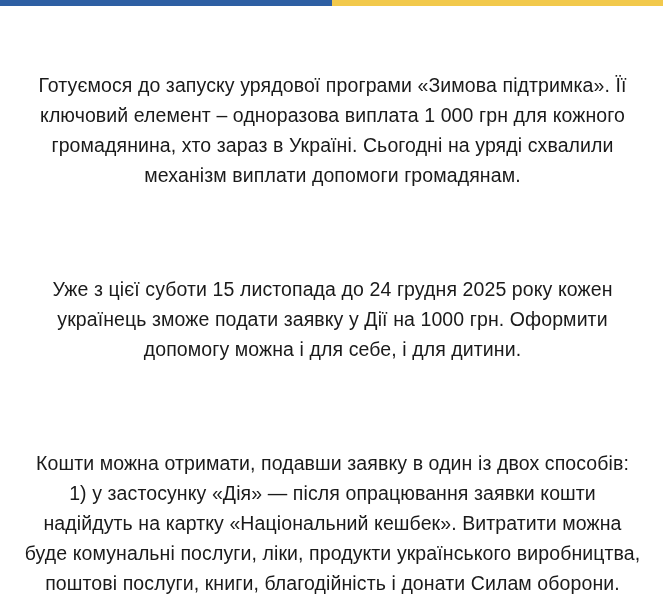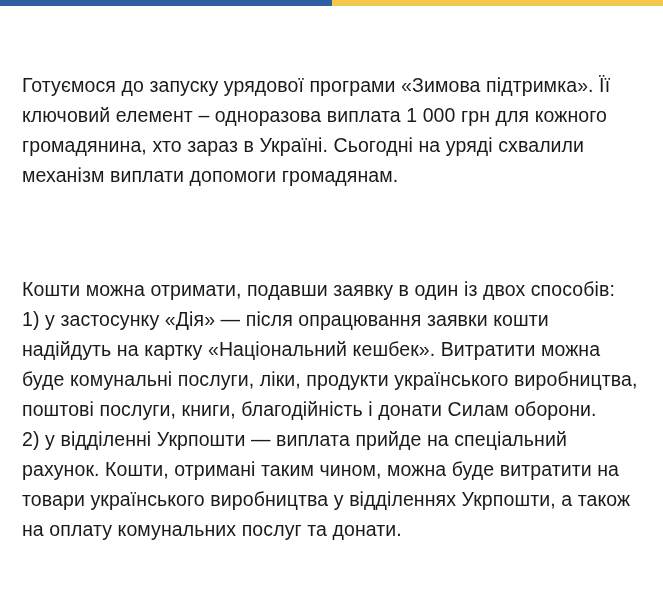--- a/index.html
+++ b/index.html
@@ -13,20 +13,21 @@
     font-family: "Liberation Sans", sans-serif;
     overflow: hidden;
   }
   .post {
     position: relative;
     width: 663px;
     height: 599px;
     box-sizing: border-box;
     background: #ffffff;
     padding: 10px 20px 0 22px;
+    text-align: center;
   }
   .top-accent {
     position: absolute;
     top: 0;
     left: 0;
     width: 663px;
     height: 6px;
     display: flex;
   }
   .top-accent .band-blue {
@@ -63,19 +64,20 @@
 
 <div class="post">
 
   <div class="top-accent">
     <div class="band-blue"></div>
     <div class="band-yellow"></div>
   </div>
 
   <div class="body-text">
     <p class="para">Готуємося до запуску урядової програми «Зимова підтримка». Її ключовий елемент – одноразова виплата 1 000 грн для кожного громадянина, хто зараз в Україні. Сьогодні на уряді схвалили механізм виплати допомоги громадянам.</p>
+    <p class="para">Уже з цієї суботи 15 листопада до 24 грудня 2025 року кожен українець зможе подати заявку у Дії на 1000 грн. Оформити допомогу можна і для себе, і для дитини.</p>
     <p class="para">Кошти можна отримати, подавши заявку в один із двох способів:
 1) у застосунку «Дія» — після опрацювання заявки кошти надійдуть на картку «Національний кешбек». Витратити можна буде комунальні послуги, ліки, продукти українського виробництва, поштові послуги, книги, благодійність і донати Силам оборони.
 2) у відділенні Укрпошти — виплата прийде на спеціальний рахунок. Кошти, отримані таким чином, можна буде витратити на товари українського виробництва у відділеннях Укрпошти, а також на оплату комунальних послуг та донати.</p>
     
   </div>
 
 </div>
 
 </body></html>

